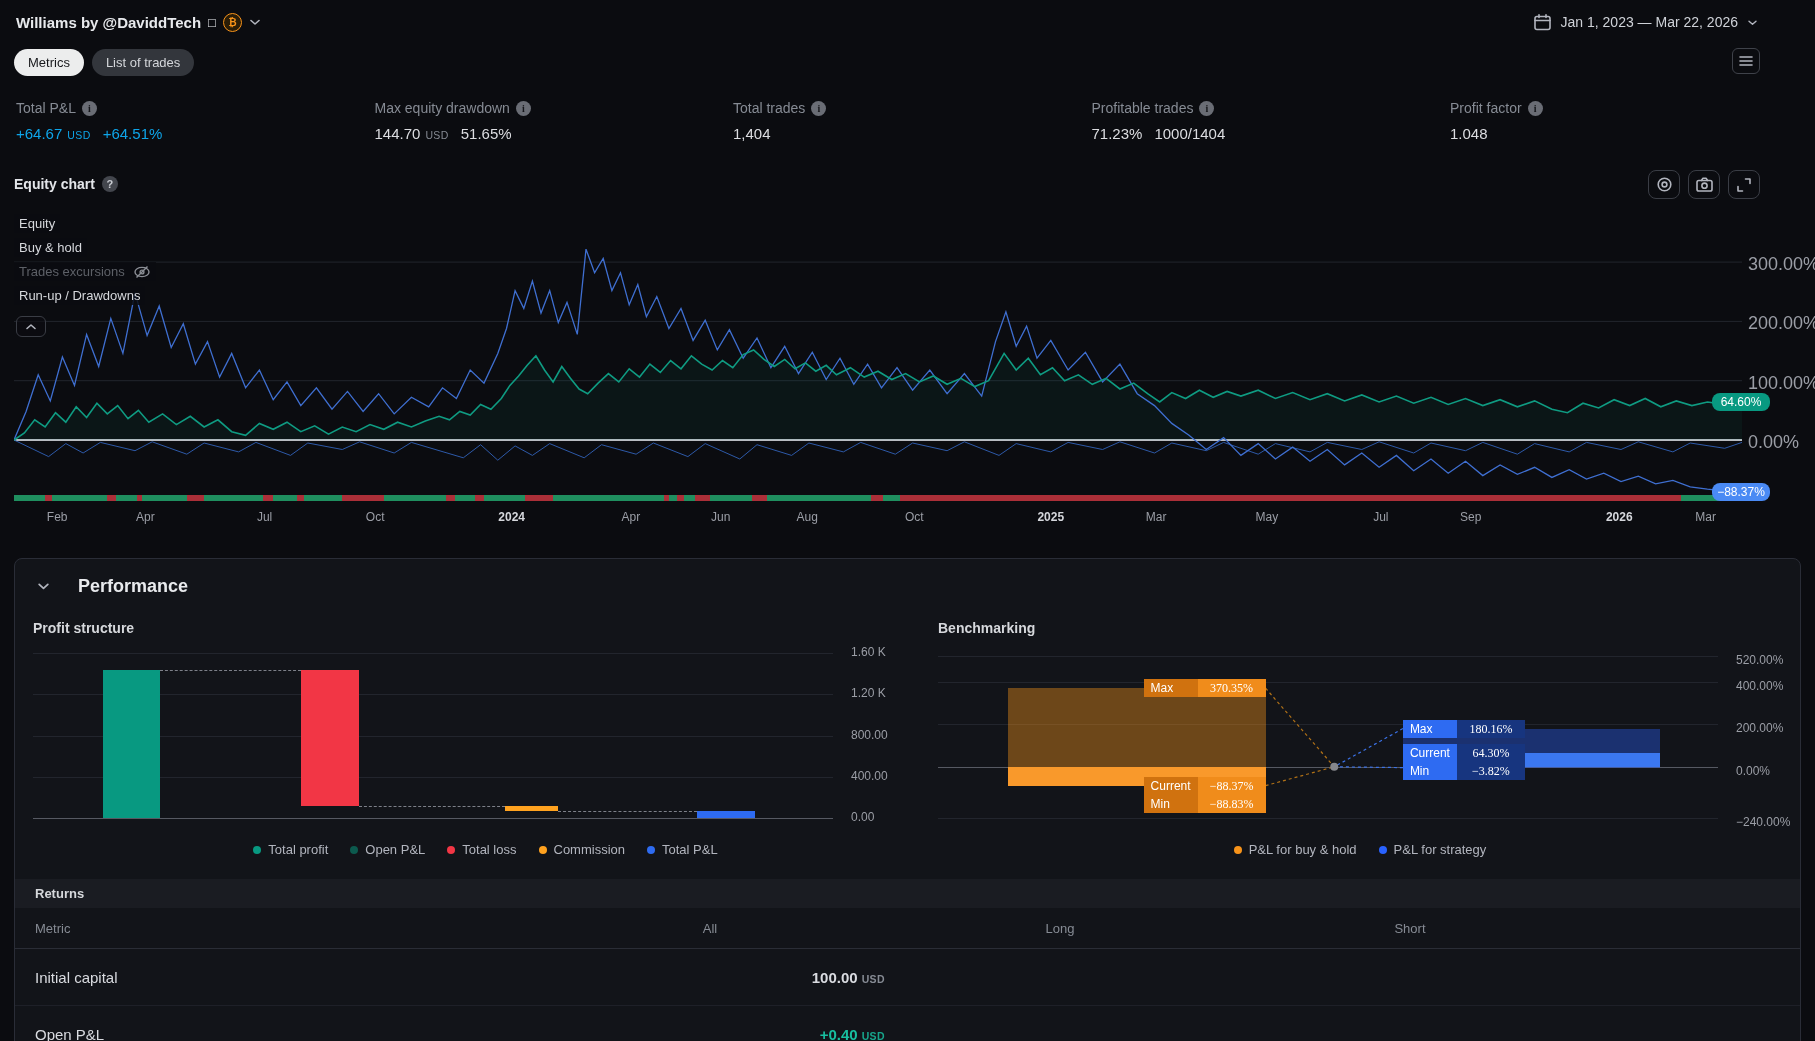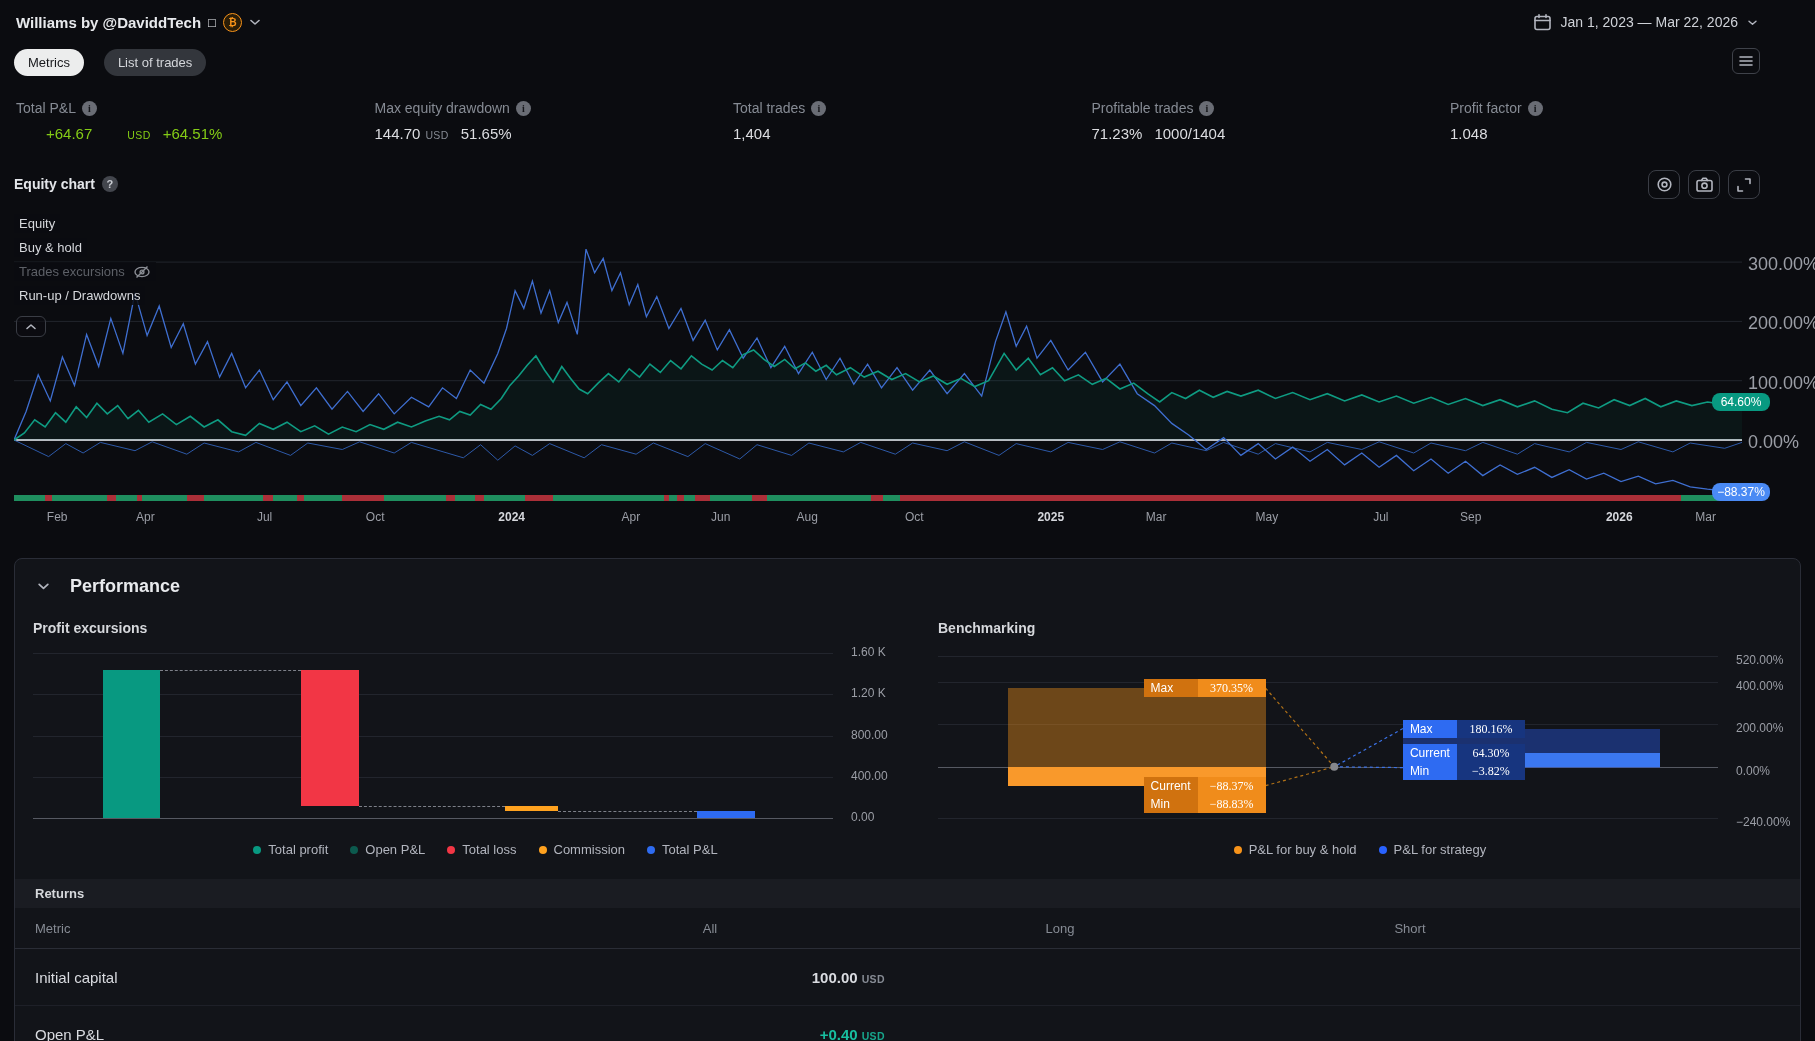--- a/index.html
+++ b/index.html
@@ -11,37 +11,37 @@
   .title-group{display:flex;align-items:center;gap:7px;}
   .report-title{font-size:15px;font-weight:bold;color:#e8eaed;}
   .tofu{font-size:13px;color:#e8eaed;}
   .btc-badge{width:17px;height:17px;border-radius:50%;border:1.5px solid #f7931a;background:#2a1d07;color:#f7931a;
     font-size:10px;font-weight:bold;display:flex;align-items:center;justify-content:center;}
   .chev-btn{background:none;border:none;color:#9598a1;cursor:pointer;padding:0;display:flex;align-items:center;}
   .date-range{display:flex;align-items:center;gap:9px;color:#cfd2d8;font-size:14px;cursor:pointer;}
   .icon-stroke{stroke:#b2b5be;fill:none;stroke-width:1.6;stroke-linecap:round;stroke-linejoin:round;}
 
   
-  .tabs-row{position:absolute;top:46px;left:14px;right:14px;height:32px;display:flex;align-items:center;gap:20px;}
+  .tabs-row{position:absolute;top:46px;left:14px;right:14px;height:32px;display:flex;align-items:center;gap:8px;}
   .tab{border:none;border-radius:16px;padding:6px 14px;font-size:13px;cursor:pointer;font-family:inherit;}
   .tab.active{background:#eceded;color:#17181b;}
   .tab.inactive{background:#33363c;color:#d4d6da;}
   .layout-btn{position:absolute;right:0;top:2px;width:28px;height:26px;background:none;border:1px solid #3f424a;border-radius:6px;
     display:flex;align-items:center;justify-content:center;cursor:pointer;}
 
   
   .metrics-row{position:absolute;top:100px;left:16px;height:62px;display:flex;}
   .metric{width:358.5px;}
   .metric-label{display:flex;align-items:center;gap:6px;font-size:14px;color:#868b94;}
   .info-dot{width:15px;height:15px;border-radius:50%;background:#6a6d75;color:#15161a;font-size:10px;font-weight:bold;
     display:inline-flex;align-items:center;justify-content:center;font-family:"Liberation Serif",serif;}
   .metric-value{margin-top:9px;font-size:15px;color:#dcdde1;display:flex;align-items:baseline;gap:5px;}
   .metric-value .unit{font-size:10.5px;color:#868b94;letter-spacing:.4px;}
   .metric-value .extra{margin-left:7px;}
-  .tone-pos, .tone-pos .unit{color:#84cc16;margin-left:30px;}
+  .tone-pos, .tone-pos .unit{color:#0ea5e9;}
 
   
   .equity-section{position:absolute;top:160px;left:0;right:0;height:398px;}
   .eq-title{position:absolute;top:16px;left:14px;display:flex;align-items:center;gap:7px;font-size:14px;font-weight:bold;color:#e4e6ea;}
   .help-dot{width:16px;height:16px;border-radius:50%;background:#43464d;color:#c9ccd2;font-size:11px;font-weight:bold;
     display:inline-flex;align-items:center;justify-content:center;}
   .chart-tools{position:absolute;top:10px;right:14px;display:flex;gap:8px;}
   .tool-btn{width:32px;height:29px;background:none;border:1px solid #3a3d45;border-radius:8px;display:flex;align-items:center;justify-content:center;cursor:pointer;}
   .eq-legend{position:absolute;left:14px;top:54px;display:flex;flex-direction:column;gap:5px;z-index:5;}
   .legend-chip{align-self:flex-start;display:flex;align-items:center;gap:8px;background:rgba(11,12,16,.85);padding:2px 5px;font-size:13px;color:#d6d8dc;cursor:pointer;}
@@ -54,21 +54,21 @@
   .axis-badge.green{background:#089981;}
   .axis-badge.blue{background:#4a8af4;}
   #trade-strip{position:absolute;left:14px;top:335px;width:1728px;height:6px;display:flex;}
   .seg-g{background:#1f8f5f;height:100%;}
   .seg-r{background:#ab2f38;height:100%;}
   .x-tick{position:absolute;top:350px;transform:translateX(-50%);font-size:12px;color:#9b9ea6;}
   .x-tick.year{color:#d5d7dc;font-weight:bold;}
 
   
   .perf-card{position:absolute;top:558px;left:14px;width:1787px;height:560px;background:#121419;border:1px solid #2a2d37;border-radius:8px;box-sizing:border-box;overflow:hidden;}
-  .perf-header{display:flex;align-items:center;gap:20px;padding:17px 22px 9px;}
+  .perf-header{display:flex;align-items:center;gap:28px;padding:17px 22px 9px;}
   .perf-title{font-size:18px;font-weight:bold;color:#e8eaed;}
   .charts-row{display:flex;padding:0 18px;}
   .chart-col-left{width:905px;}
   .chart-col-right{flex:1;}
   .chart-title{font-size:14px;font-weight:bold;color:#d6d8dc;margin:14px 0 0 0;}
   .plot-outer{position:relative;height:180px;margin-top:12px;}
   .plot{position:absolute;top:5px;left:0;}
   #profit-plot{width:800px;height:165px;}
   #bench-plot{width:780px;height:175px;top:0;}
   .hline{position:absolute;left:0;right:0;height:1px;background:#22252d;}
@@ -329,21 +329,21 @@
   <div class="perf-card">
     <div class="perf-header">
       <svg width="13" height="9" viewBox="0 0 12 8">
           <path class="icon-stroke" d="M2 2 L6 5.7 L10 2"></path>
         </svg>
       <span class="perf-title">Performance</span>
     </div>
 
     <div class="charts-row">
       <div class="chart-col-left">
-        <div class="chart-title">Profit excursions</div>
+        <div class="chart-title">Profit structure</div>
         <div class="plot-outer">
           <div class="plot" id="profit-plot">
               <div class="hline" style="top: 0px;"></div>
               <div class="hline" style="top: 41.25px;"></div>
               <div class="hline" style="top: 82.5px;"></div>
               <div class="hline" style="top: 123.75px;"></div>
               <div class="hline zero" style="top: 165px;"></div>
               <div class="bar" style="left: 8.7%; width: 7.2%; top: 16.9125px; height: 148.088px; background: rgb(8, 153, 129);"></div>
               <div class="bar" style="left: 33.5%; width: 7.2%; top: 16.9125px; height: 135.816px; background: rgb(242, 54, 69);"></div>
               <div class="bar" style="left: 59%; width: 6.6%; top: 152.728px; height: 5.59969px; background: rgb(255, 162, 31);"></div>

